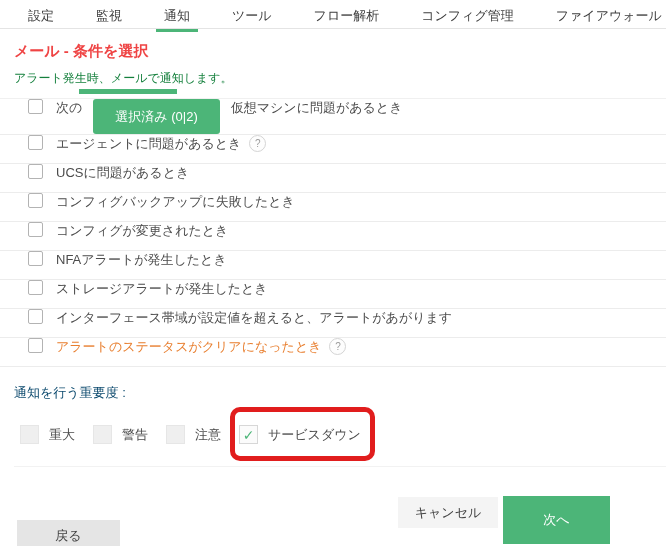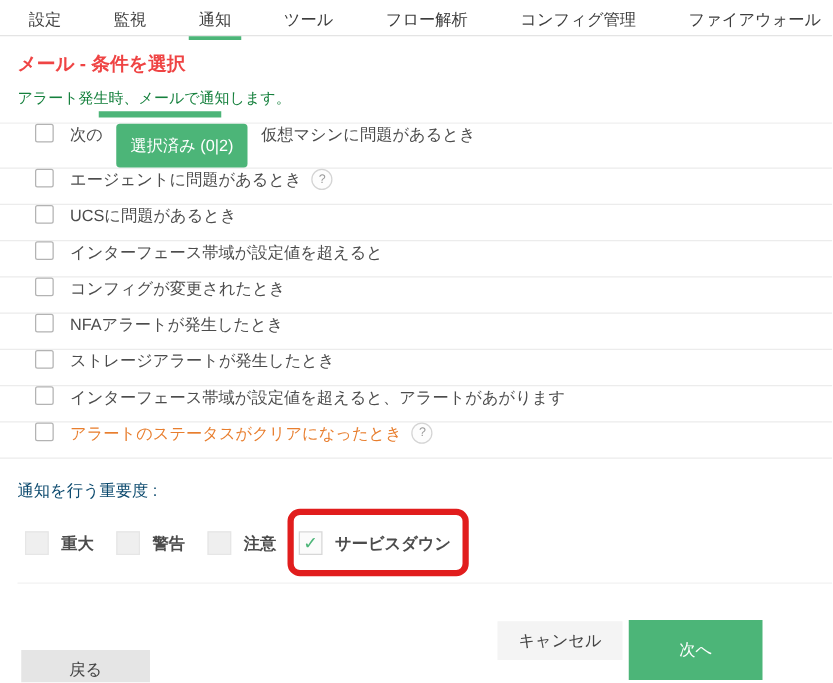--- a/index.html
+++ b/index.html
@@ -9,21 +9,21 @@
   }
   html,body{margin:0;padding:0;background:#fff;}
   .screen{
     width:666px;height:546px;position:relative;overflow:hidden;background:#fff;
     font-family:"Liberation Sans","DejaVu Sans",sans-serif;
   }
   
   .topnav{
     display:flex;align-items:flex-start;gap:34px;
     padding:7px 10px 0 24px;height:29px;box-sizing:border-box;
-    border-bottom:1px solid #e4e4e4;white-space:nowrap;justify-content:center;
+    border-bottom:1px solid #e4e4e4;white-space:nowrap;
   }
   .tab{
     font-size:13px;color:#3d3d3d;padding:0 4px 7px;position:relative;cursor:pointer;
   }
   .tab.active::after{
     content:"";position:absolute;left:-4px;right:-4px;bottom:0;height:3px;
     background:var(--accent-green);
   }
   
   .page-title{font-size:15px;font-weight:bold;color:#ef4444;margin:13px 0 0 14px;}
@@ -37,40 +37,40 @@
   }
   .row.first{min-height:36px;}
   .cb{
     width:13px;height:13px;border:1px solid #b3b3b3;border-radius:2px;background:#fff;
     margin-right:13px;flex:none;cursor:pointer;
   }
   .row-label{font-size:13px;color:#4c4c4c;}
   .row-label.orange{color:var(--orange);}
   .select-btn{
     background:var(--accent-green);color:#fff;font-size:13px;border:none;border-radius:3px;
-    padding:5px 11px;margin:0 11px;cursor:pointer;font-family:inherit;
+    padding:5px 22px;margin:0 11px;cursor:pointer;font-family:inherit;
   }
   .help{
     width:15px;height:15px;border:1px solid #d4d4d4;border-radius:50%;
     color:#9a9a9a;font-size:10px;display:inline-flex;align-items:center;justify-content:center;
     margin-left:8px;background:#fdfdfd;flex:none;cursor:default;
   }
   
   .severity-label{font-size:13px;color:#0c4a6e;margin:17px 0 0 14px;}
   .severity-row{display:flex;align-items:center;margin:23px 0 0 20px;}
   .sev-opt{display:flex;align-items:center;margin-right:18px;}
   .sev-cb{
     width:19px;height:19px;background:#efefef;border:1px solid #e6e6e6;
     box-sizing:border-box;margin-right:10px;flex:none;cursor:pointer;
   }
   .sev-cb.checked{
     background:#fbfbfb;border:1px solid #d7d7d7;display:flex;align-items:center;
     justify-content:center;color:var(--accent-green);font-size:14px;font-weight:bold;
   }
-  .sev-label{font-size:13px;color:#4c4c4c;font-weight:bold;}
+  .sev-label{font-size:13px;color:#4c4c4c;}
   .svc-wrap{position:relative;display:flex;align-items:center;}
   .red-annotation{
     position:absolute;left:-9px;right:-14px;top:-18px;bottom:-17px;
     border:5px solid var(--annotation-red);border-radius:10px;box-sizing:border-box;
     pointer-events:none;z-index:5;
   }
   
   .footer-sep{position:absolute;left:14px;right:0;top:466px;border-top:1px solid #f2f2f2;}
   .btn{
     position:absolute;height:31px;border:none;font-size:13px;font-family:inherit;cursor:pointer;
@@ -114,21 +114,21 @@
       <span class="help">?</span>
     </div>
 
     <div class="row">
       <span class="cb"></span>
       <span class="row-label">UCSに問題があるとき</span>
     </div>
 
     <div class="row">
       <span class="cb"></span>
-      <span class="row-label">インターフェース帯域が設定値を超えると</span>
+      <span class="row-label">コンフィグバックアップに失敗したとき</span>
     </div>
 
     <div class="row">
       <span class="cb"></span>
       <span class="row-label">コンフィグが変更されたとき</span>
     </div>
 
     <div class="row">
       <span class="cb"></span>
       <span class="row-label">NFAアラートが発生したとき</span>

